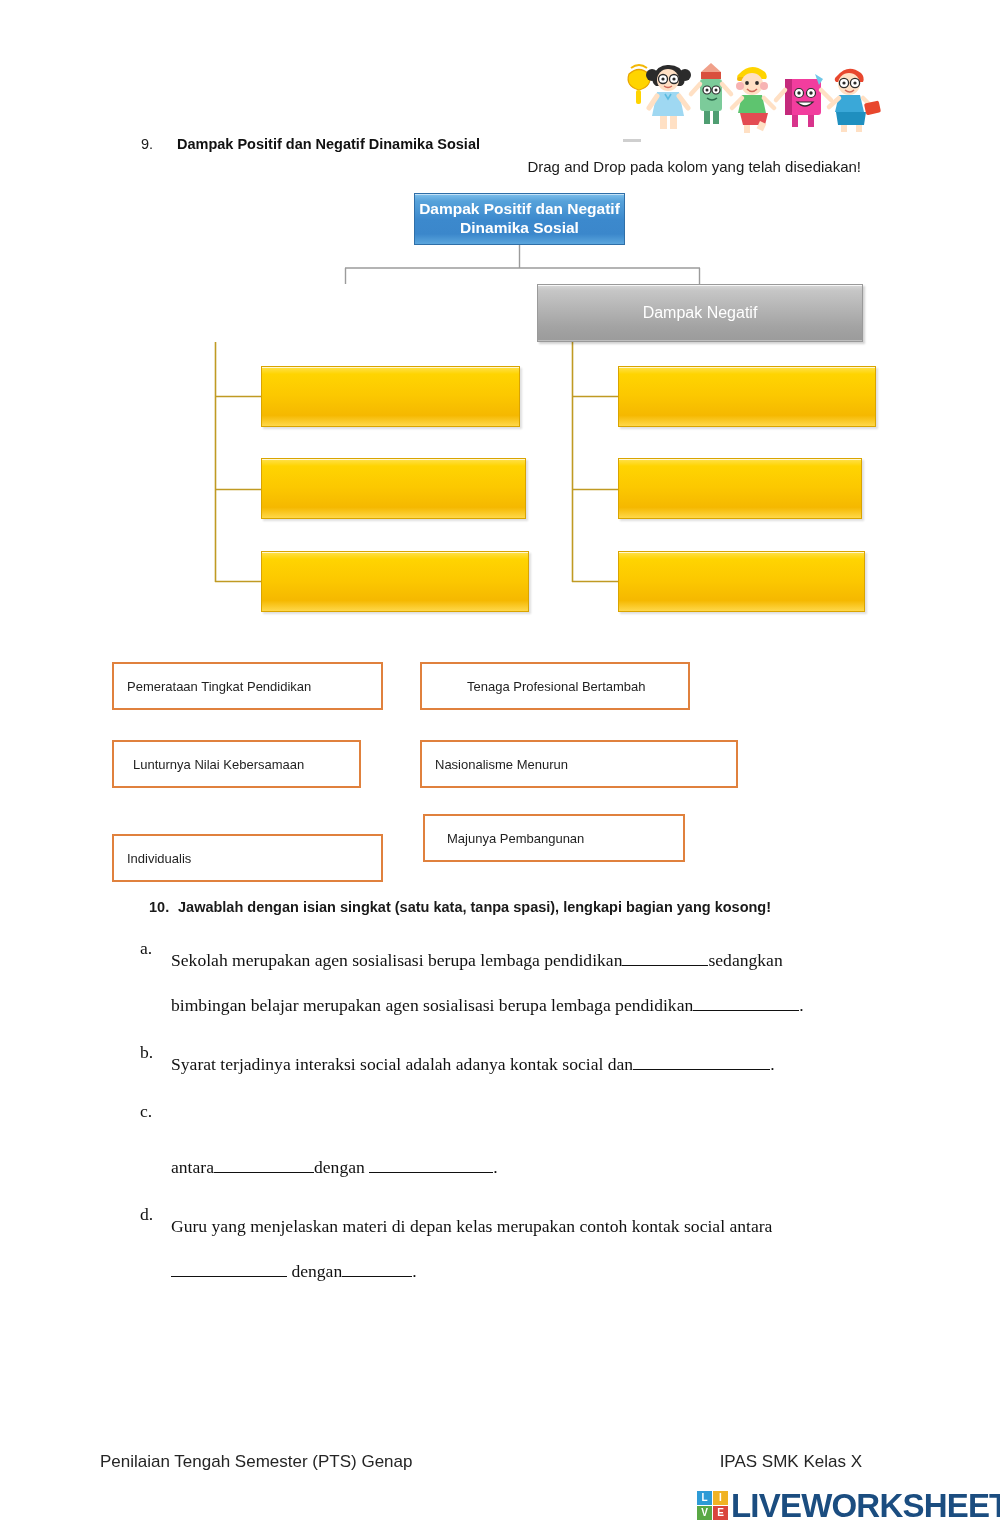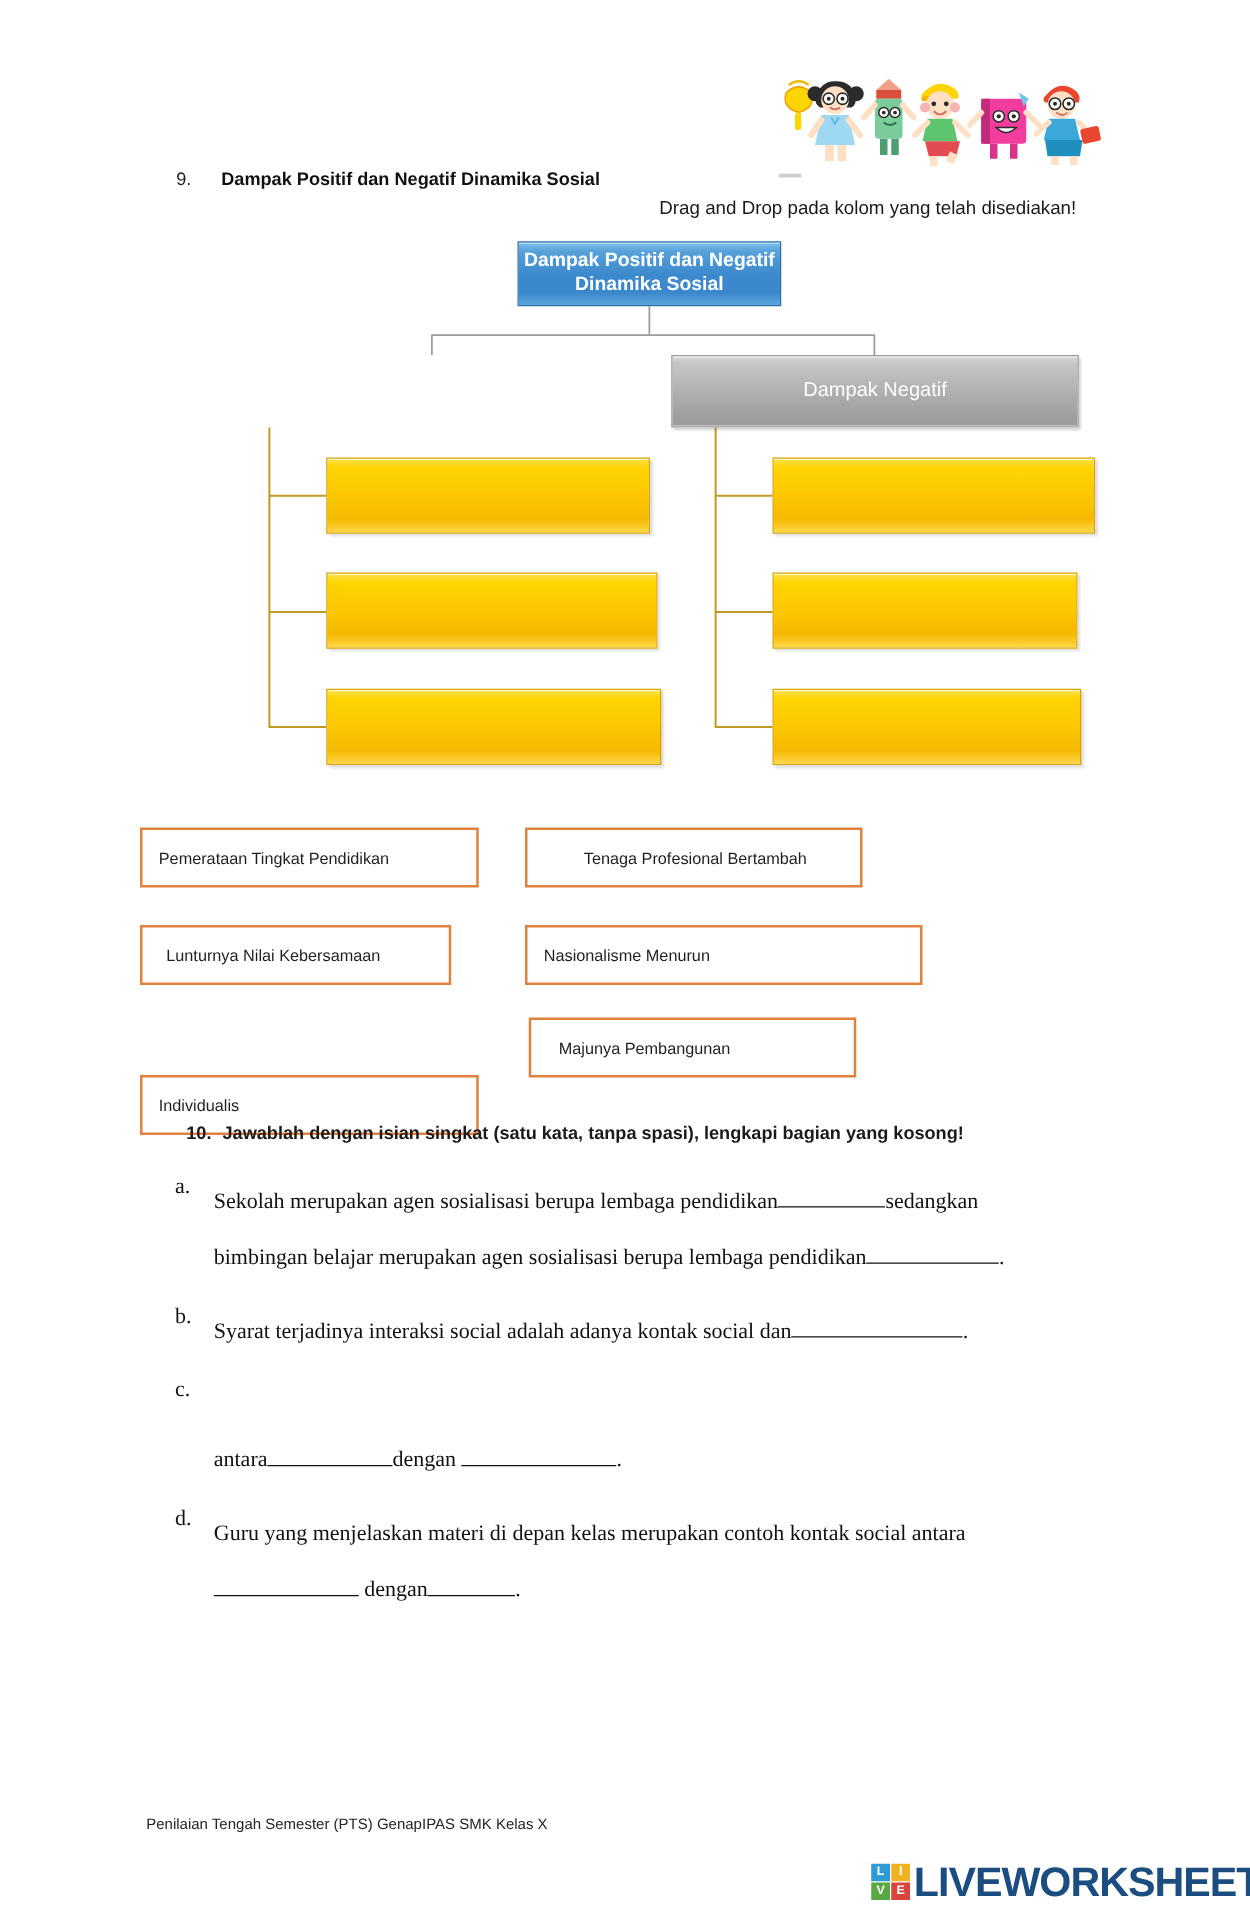--- a/index.html
+++ b/index.html
@@ -131,21 +131,21 @@
     display: flex;
     align-items: center;
     padding-left: 13px;
     font-size: 13px;
     color: #1f1f1f;
   }
   .w-1 { left: 112px; top: 662px; width: 271px; }
   .w-2 { left: 420px; top: 662px; width: 270px; padding-left: 45px; }
   .w-3 { left: 112px; top: 740px; width: 249px; padding-left: 19px; }
   .w-4 { left: 420px; top: 740px; width: 318px; }
-  .w-5 { left: 112px; top: 860px; width: 271px; }
+  .w-5 { left: 112px; top: 834px; width: 271px; }
   .w-6 { left: 423px; top: 814px; width: 262px; }
   .w-6 span { margin-left: 9px; }
 
   
   .q10-head {
     position: absolute;
     left: 149px;
     top: 899px;
     width: 760px;
     display: flex;
@@ -180,26 +180,26 @@
   .b-86  { width: 86px; }
   .b-100 { width: 100px; }
   .b-106 { width: 106px; }
   .b-116 { width: 116px; }
   .b-124 { width: 124px; }
   .b-137 { width: 137px; }
 
   
   .footer {
     position: absolute;
-    left: 117px;
+    left: 100px;
     top: 1452px;
     width: 762px;
     display: flex;
-    justify-content: flex-start;
-    font-size: 12px;
+    justify-content: space-between;
+    font-size: 17px;
     color: #252525;
   }
 
   .lw-logo {
     position: absolute;
     left: 697px;
     top: 1489px;
     display: flex;
     align-items: center;
   }

